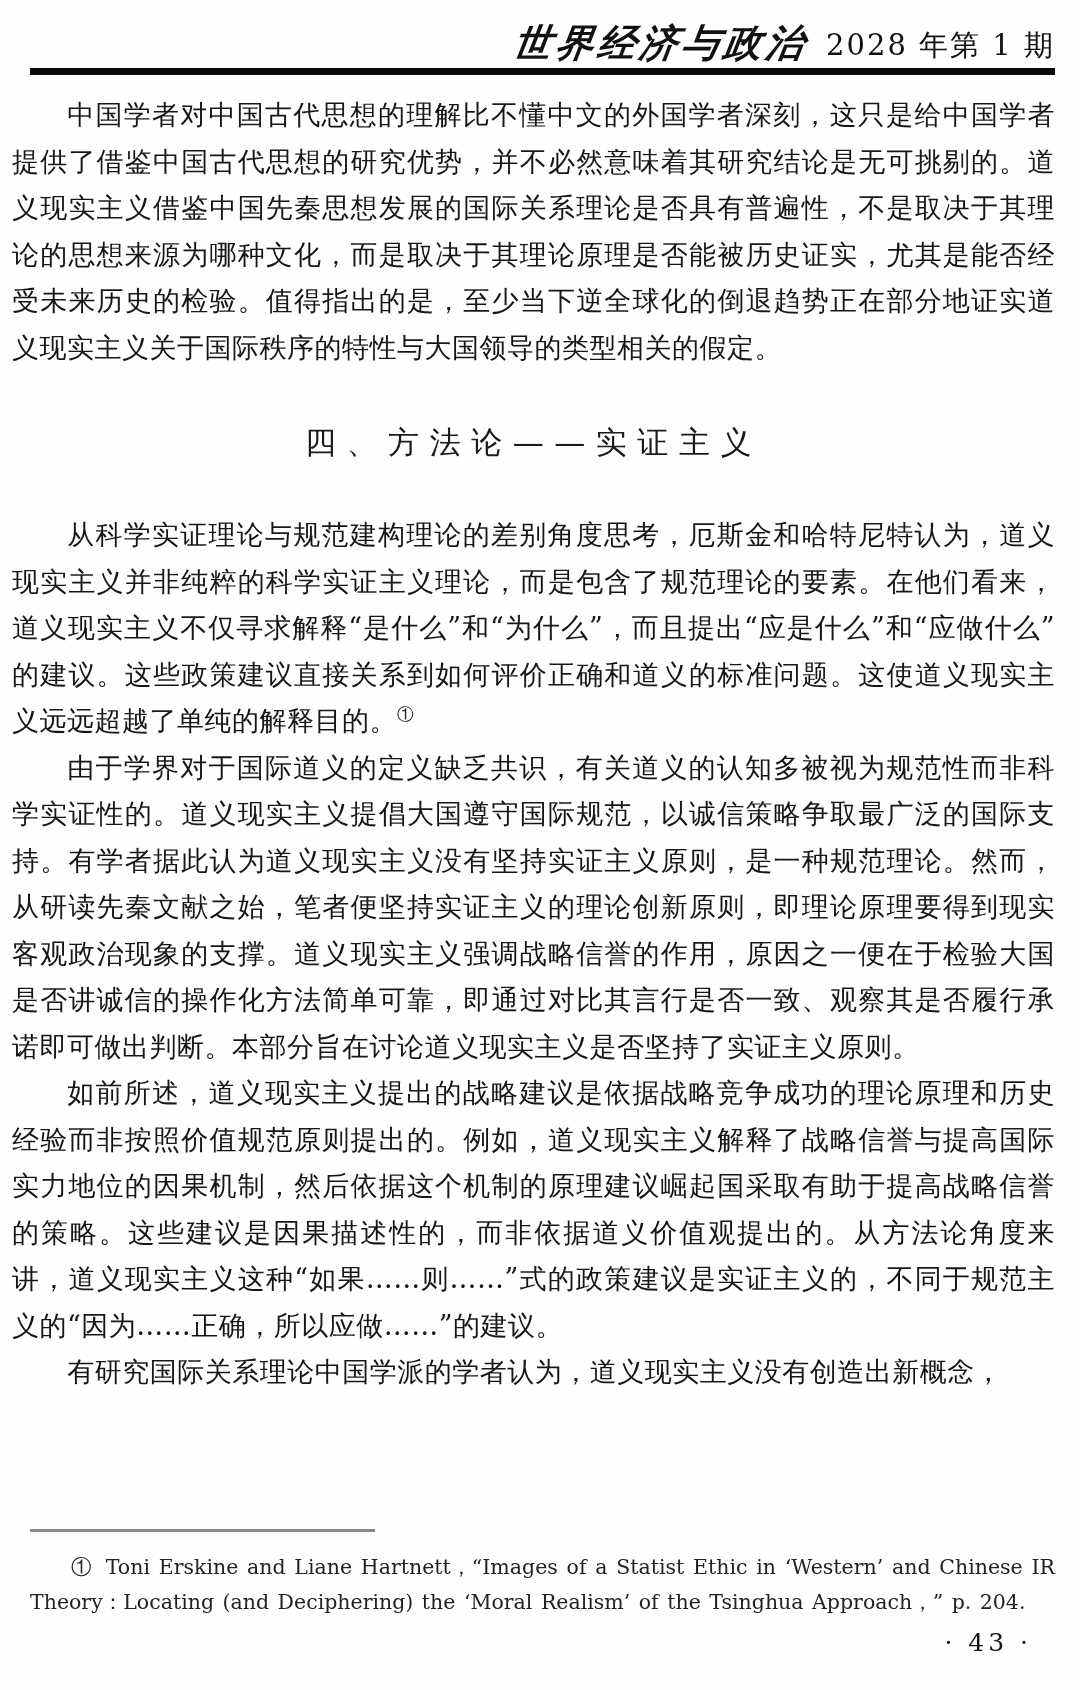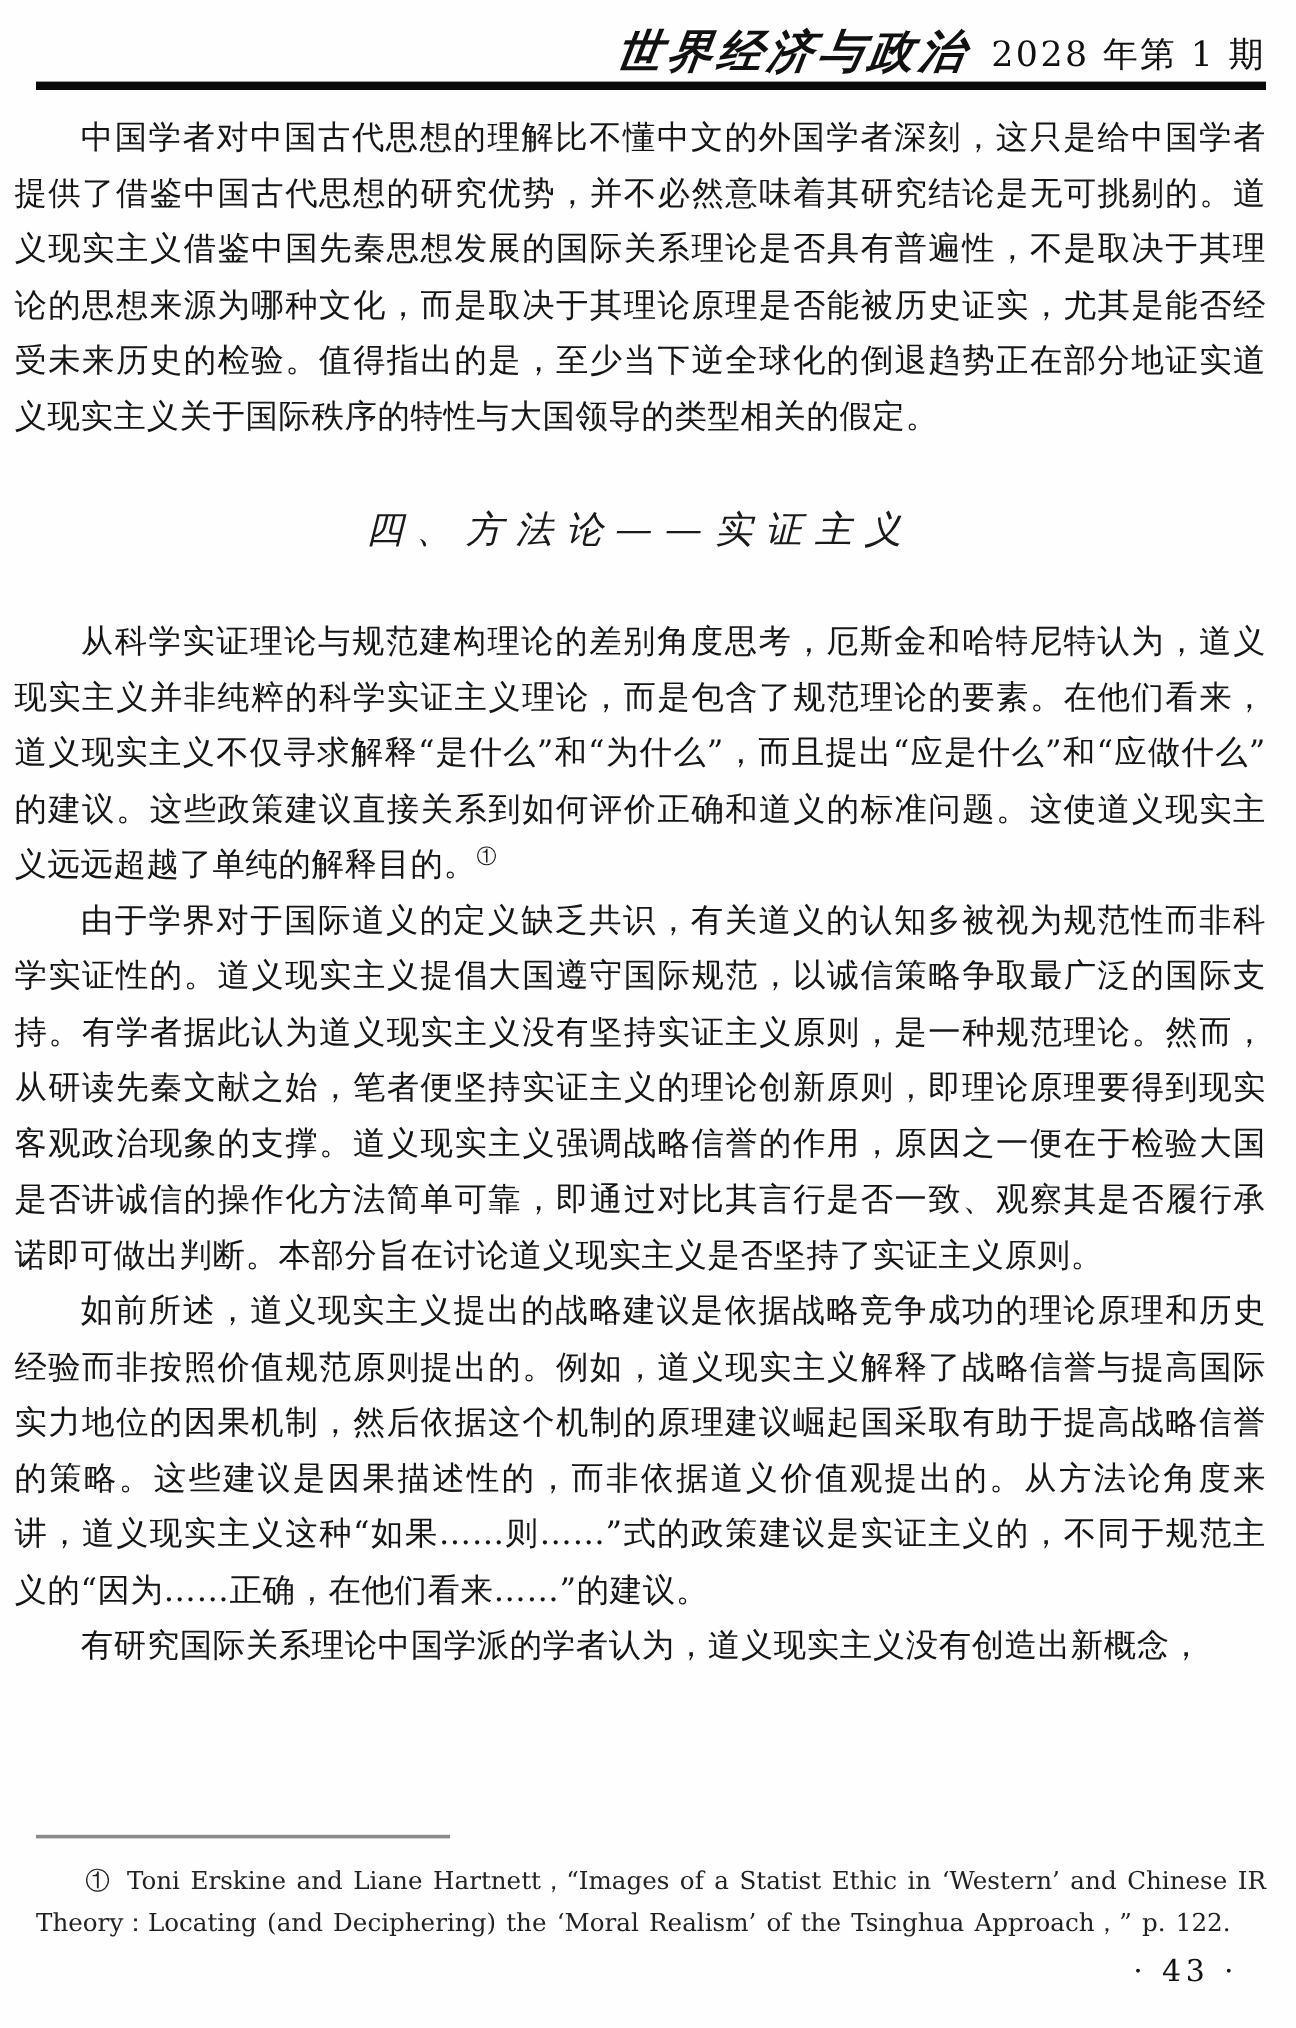--- a/index.html
+++ b/index.html
@@ -72,21 +72,20 @@
   }
   .section-heading {
     margin: 50px 0 49px 0;
     font-size: 31px;
     font-weight: 500;
     text-align: center;
     letter-spacing: 0.34em;
     line-height: 42px;
     color: #1a1a1a;
     font-family: "DejaVu Serif", serif;
-    font-style: italic;
   }
   .footnote-ref {
     font-size: 0.62em;
     vertical-align: super;
     line-height: 0;
   }
   
   .footnote-rule {
     position: absolute;
     left: 30px;
@@ -135,25 +134,25 @@
   <div class="article-body">
 
     <p class="body-para">中国学者对中国古代思想的理解比不懂中文的外国学者深刻，这只是给中国学者提供了借鉴中国古代思想的研究优势，并不必然意味着其研究结论是无可挑剔的。道义现实主义借鉴中国先秦思想发展的国际关系理论是否具有普遍性，不是取决于其理论的思想来源为哪种文化，而是取决于其理论原理是否能被历史证实，尤其是能否经受未来历史的检验。值得指出的是，至少当下逆全球化的倒退趋势正在部分地证实道义现实主义关于国际秩序的特性与大国领导的类型相关的假定。</p>
 
     <h2 class="section-heading">四、方法论——实证主义</h2>
 
     <p class="body-para"><span>从科学实证理论与规范建构理论的差别角度思考，厄斯金和哈特尼特认为，道义现实主义并非纯粹的科学实证主义理论，而是包含了规范理论的要素。在他们看来，道义现实主义不仅寻求解释“是什么”和“为什么”，而且提出“应是什么”和“应做什么”的建议。这些政策建议直接关系到如何评价正确和道义的标准问题。这使道义现实主义远远超越了单纯的解释目的。</span><sup class="footnote-ref">①</sup></p>
 
     <p class="body-para">由于学界对于国际道义的定义缺乏共识，有关道义的认知多被视为规范性而非科学实证性的。道义现实主义提倡大国遵守国际规范，以诚信策略争取最广泛的国际支持。有学者据此认为道义现实主义没有坚持实证主义原则，是一种规范理论。然而，从研读先秦文献之始，笔者便坚持实证主义的理论创新原则，即理论原理要得到现实客观政治现象的支撑。道义现实主义强调战略信誉的作用，原因之一便在于检验大国是否讲诚信的操作化方法简单可靠，即通过对比其言行是否一致、观察其是否履行承诺即可做出判断。本部分旨在讨论道义现实主义是否坚持了实证主义原则。</p>
 
-    <p class="body-para">如前所述，道义现实主义提出的战略建议是依据战略竞争成功的理论原理和历史经验而非按照价值规范原则提出的。例如，道义现实主义解释了战略信誉与提高国际实力地位的因果机制，然后依据这个机制的原理建议崛起国采取有助于提高战略信誉的策略。这些建议是因果描述性的，而非依据道义价值观提出的。从方法论角度来讲，道义现实主义这种“如果……则……”式的政策建议是实证主义的，不同于规范主义的“因为……正确，在他们看来……”的建议。</p>
+    <p class="body-para">如前所述，道义现实主义提出的战略建议是依据战略竞争成功的理论原理和历史经验而非按照价值规范原则提出的。例如，道义现实主义解释了战略信誉与提高国际实力地位的因果机制，然后依据这个机制的原理建议崛起国采取有助于提高战略信誉的策略。这些建议是因果描述性的，而非依据道义价值观提出的。从方法论角度来讲，道义现实主义这种“如果……则……”式的政策建议是实证主义的，不同于规范主义的“因为……正确，所以应做……”的建议。</p>
 
     <p class="body-para">有研究国际关系理论中国学派的学者认为，道义现实主义没有创造出新概念，</p>
 
   </div>
 
   <div class="footnote-rule"></div>
 
-  <div class="footnote"><span class="footnote-marker">①</span><span>Toni Erskine and Liane Hartnett，“Images of a Statist Ethic in ‘Western’ and Chinese IR Theory：Locating (and Deciphering) the ‘Moral Realism’ of the Tsinghua Approach，” p. 122.</span></div>
+  <div class="footnote"><span class="footnote-marker">①</span><span>Toni Erskine and Liane Hartnett，“Images of a Statist Ethic in ‘Western’ and Chinese IR Theory：Locating (and Deciphering) the ‘Moral Realism’ of the Tsinghua Approach，” p. 204.</span></div>
 
   <div class="page-number">· 43 ·</div>
 
 </div>
 
 </body></html>

